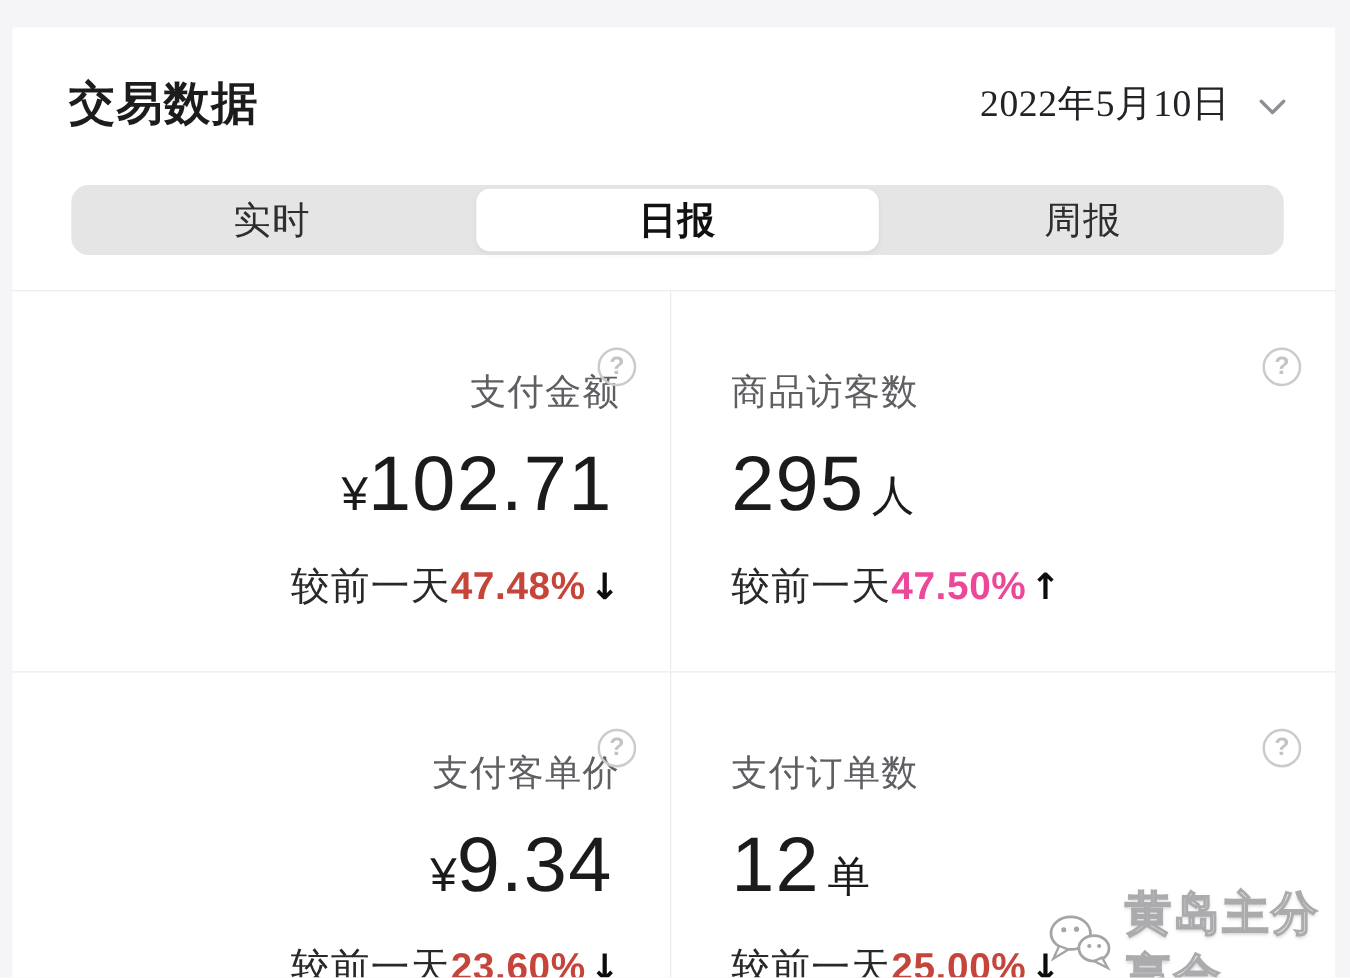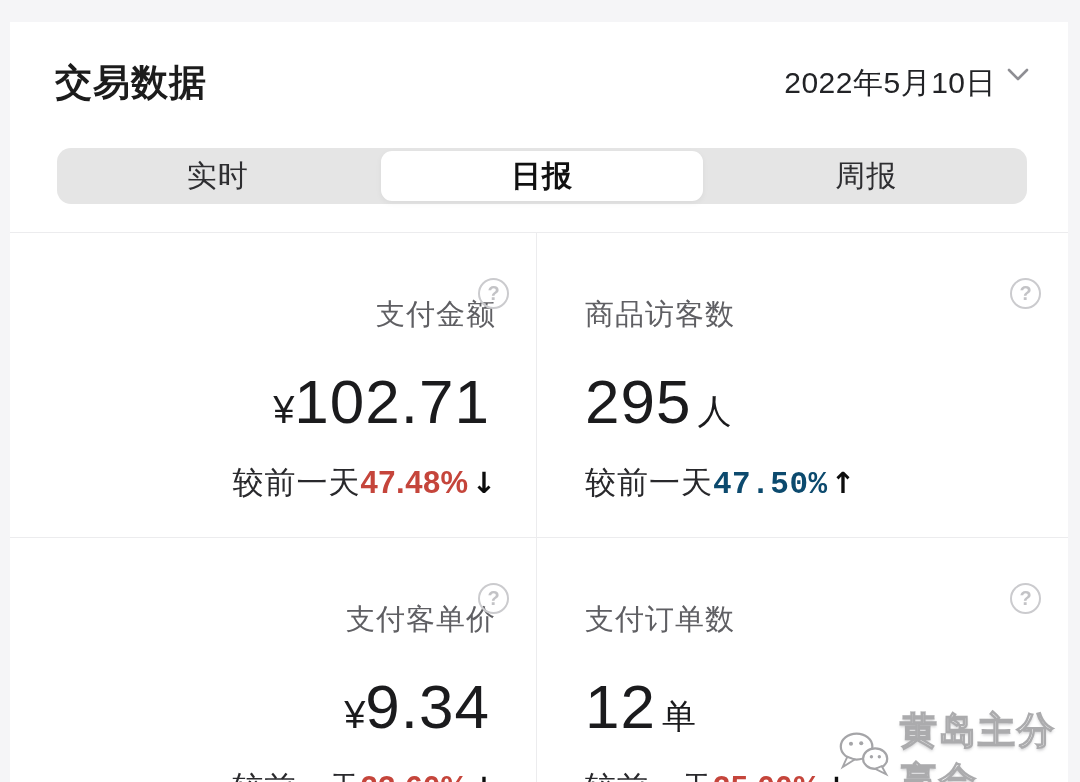--- a/index.html
+++ b/index.html
@@ -11,21 +11,21 @@
     position:relative;
   }
   .panel {
     position:absolute; left:10px; right:12px; top:22px; bottom:0;
     background:#ffffff; overflow:hidden;
   }
   
   .header { padding:38px 38px 0 45px; }
   .title-row { display:flex; align-items:center; justify-content:space-between; height:46px; }
   .page-title { font-size:37px; font-weight:700; letter-spacing:1px; color:#1c1c1c; }
-  .date-picker { display:flex; gap:10px; cursor:pointer; }
+  .date-picker { display:flex; align-items:center; gap:22px; cursor:pointer;font-family:Liberation Serif, serif; }
   .date-text { font-size:30px; color:#222326; letter-spacing:0.5px; }
   .chevron { display:inline-flex; margin-top:4px; }
   
   .tabbar {
     margin:42px 3px 0 2px; height:56px;
     background:#e5e5e5; border-radius:14px;
     display:flex; align-items:stretch; position:relative;
   }
   .tab {
     flex:1; display:flex; align-items:center; justify-content:center;
@@ -44,21 +44,21 @@
     margin-top:28px; border-top:1px solid #ececee;
     display:grid; grid-template-columns:527px 1fr;
   }
   .card { position:relative; height:305px; padding:64px 40px 0 45px; }
   .card.col1 { border-right:1px solid #ececee;text-align:right; }
   .card.row1 { border-bottom:1px solid #ececee; }
   .card.row2 { height:260px; padding-left:48px; }
   .card.row2.col1 { padding-left:45px; }
   .card.col2 { padding-left:48px; }
   .metric-label { font-size:29px; color:#5f5f63; line-height:34px; letter-spacing:1px; }
-  .metric-value { margin-top:40px; line-height:62px; white-space:nowrap; color:#1b1b1d; }
+  .metric-value { margin-top:26px; line-height:62px; white-space:nowrap; color:#1b1b1d; }
   .metric-value .currency { font-size:38px; }
   .metric-value .num { font-size:62px; letter-spacing:1px; }
   .metric-value .unit { font-size:34px; margin-left:6px; }
   .metric-change { margin-top:16px; font-size:31px; line-height:36px; white-space:nowrap; }
   .metric-change .prefix { color:#29292c; font-weight:500; letter-spacing:1px; }
   .metric-change .pct { font-weight:700; letter-spacing:0.5px; }
   .metric-change .arrow {
     font-family:"DejaVu Sans", sans-serif; font-weight:900;
     color:#0d0d0d; font-size:29px; margin-left:3px;
   }
@@ -118,21 +118,21 @@
       </div>
       <div class="help">?</div>
     </div>
 
     <div class="card col2 row1">
       <div class="metric-label">商品访客数</div>
       <div class="metric-value">
         <span class="currency"></span><span class="num">295</span><span class="unit">人</span>
       </div>
       <div class="metric-change">
-        <span class="prefix">较前一天</span><span class="pct" style="color: #0c4a6e; font-family: Liberation Mono, monospace;">47.50%</span><span class="arrow">↑</span>
+        <span class="prefix">较前一天</span><span class="pct" style="color: #ec4899;">47.50%</span><span class="arrow">↑</span>
       </div>
       <div class="help">?</div>
     </div>
 
     <div class="card col1 row2">
       <div class="metric-label">支付客单价</div>
       <div class="metric-value">
         <span class="currency">¥</span><span class="num">9.34</span><span class="unit"></span>
       </div>
       <div class="metric-change">

